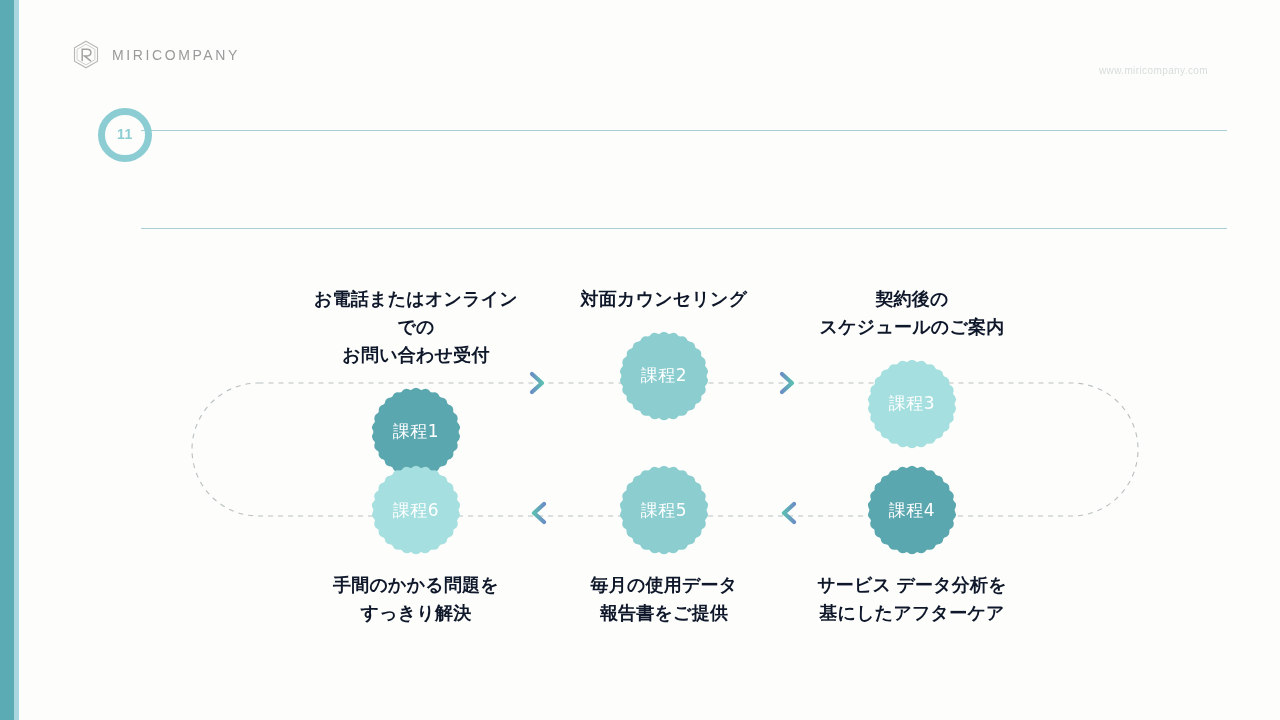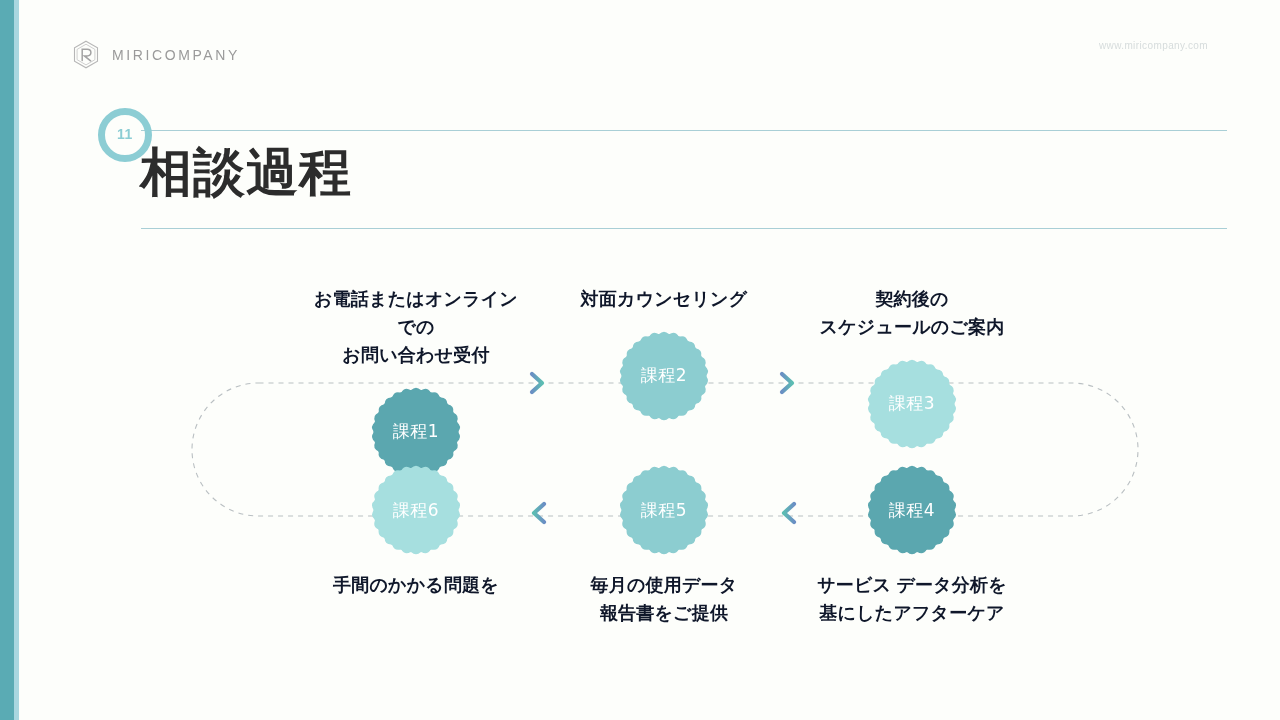--- a/index.html
+++ b/index.html
@@ -21,21 +21,21 @@
     background:#a9d7e0;
   }
 
   
   #brand { position:absolute; left:72px; top:40px; display:flex; align-items:center; gap:12px; }
   #brand-mark { width:28px; height:30px; display:block; }
   #brand-name {
     font-size:14px; letter-spacing:2.6px; color:#9a9a9a; font-weight:400;
   }
   #site-url {
-    position:absolute; right:72px; top:40px;
+    position:absolute; right:72px; top:65px;
     font-size:10px; color:#d6dcdc; letter-spacing:.4px;
   }
 
   
   #title-block { position:absolute; left:0; top:0; width:1280px; height:240px;margin-left:20px; }
   #rule-top {
     position:absolute; left:121px; top:130px; width:1086px; height:1px;
     background:#a9cfd6;
   }
   #rule-bottom {
@@ -109,21 +109,20 @@
   <span id="brand-name">MIRICOMPANY</span>
 </div>
 <div id="site-url">www.miricompany.com</div>
 
 <div id="title-block">
   <div id="rule-top"></div>
   <div id="rule-bottom"></div>
   <div id="page-badge">
     <span id="page-badge-number">11</span>
   </div>
-  <h1 id="page-title">相談過程</h1>
 </div>
 
 <div id="diagram">
 
   <svg id="loop-path" viewBox="0 0 1280 420">
     <defs>
       <linearGradient id="chevGrad" x1="0" y1="0" x2="1" y2="0">
         <stop offset="0%" stop-color="#6b8fc4"></stop>
         <stop offset="100%" stop-color="#5cbdb2"></stop>
       </linearGradient>
@@ -187,20 +186,21 @@
       <svg class="badge-svg" viewBox="0 0 96 96">
         <g id="scallop-6">
             <path d="M90.00 48.00 Q94.66 53.67 88.78 58.05 Q91.95 64.67 85.19 67.52 Q86.68 74.70 79.44 75.85 Q79.17 83.18 71.86 82.57 Q69.84 89.62 62.89 87.27 Q59.25 93.63 53.06 89.69 Q48.00 95.00 42.94 89.69 Q36.75 93.63 33.11 87.27 Q26.16 89.62 24.14 82.57 Q16.83 83.18 16.56 75.85 Q9.32 74.70 10.81 67.52 Q4.05 64.67 7.22 58.05 Q1.34 53.67 6.00 48.00 Q1.34 42.33 7.22 37.95 Q4.05 31.33 10.81 28.48 Q9.32 21.30 16.56 20.15 Q16.83 12.82 24.14 13.43 Q26.16 6.38 33.11 8.73 Q36.75 2.37 42.94 6.31 Q48.00 1.00 53.06 6.31 Q59.25 2.37 62.89 8.73 Q69.84 6.38 71.86 13.43 Q79.17 12.82 79.44 20.15 Q86.68 21.30 85.19 28.48 Q91.95 31.33 88.78 37.95 Q94.66 42.33 90.00 48.00 Z" fill="#a6dfdf"></path>
             <circle cx="48" cy="48" r="42.6" fill="#a6dfdf"></circle>
           </g>
       </svg>
       <div class="badge-label">課程6</div>
     </div>
     <div class="caption caption-bottom">
       <div>手間のかかる問題を</div>
+      <div>すっきり解決</div>
     </div>
   </div>
 
   <div class="node node-bottom node-2">
     <div class="badge-wrap">
       <svg class="badge-svg" viewBox="0 0 96 96">
         <g id="scallop-5">
             <path d="M90.00 48.00 Q94.66 53.67 88.78 58.05 Q91.95 64.67 85.19 67.52 Q86.68 74.70 79.44 75.85 Q79.17 83.18 71.86 82.57 Q69.84 89.62 62.89 87.27 Q59.25 93.63 53.06 89.69 Q48.00 95.00 42.94 89.69 Q36.75 93.63 33.11 87.27 Q26.16 89.62 24.14 82.57 Q16.83 83.18 16.56 75.85 Q9.32 74.70 10.81 67.52 Q4.05 64.67 7.22 58.05 Q1.34 53.67 6.00 48.00 Q1.34 42.33 7.22 37.95 Q4.05 31.33 10.81 28.48 Q9.32 21.30 16.56 20.15 Q16.83 12.82 24.14 13.43 Q26.16 6.38 33.11 8.73 Q36.75 2.37 42.94 6.31 Q48.00 1.00 53.06 6.31 Q59.25 2.37 62.89 8.73 Q69.84 6.38 71.86 13.43 Q79.17 12.82 79.44 20.15 Q86.68 21.30 85.19 28.48 Q91.95 31.33 88.78 37.95 Q94.66 42.33 90.00 48.00 Z" fill="#8ccdd0"></path>
             <circle cx="48" cy="48" r="42.6" fill="#8ccdd0"></circle>
           </g>

